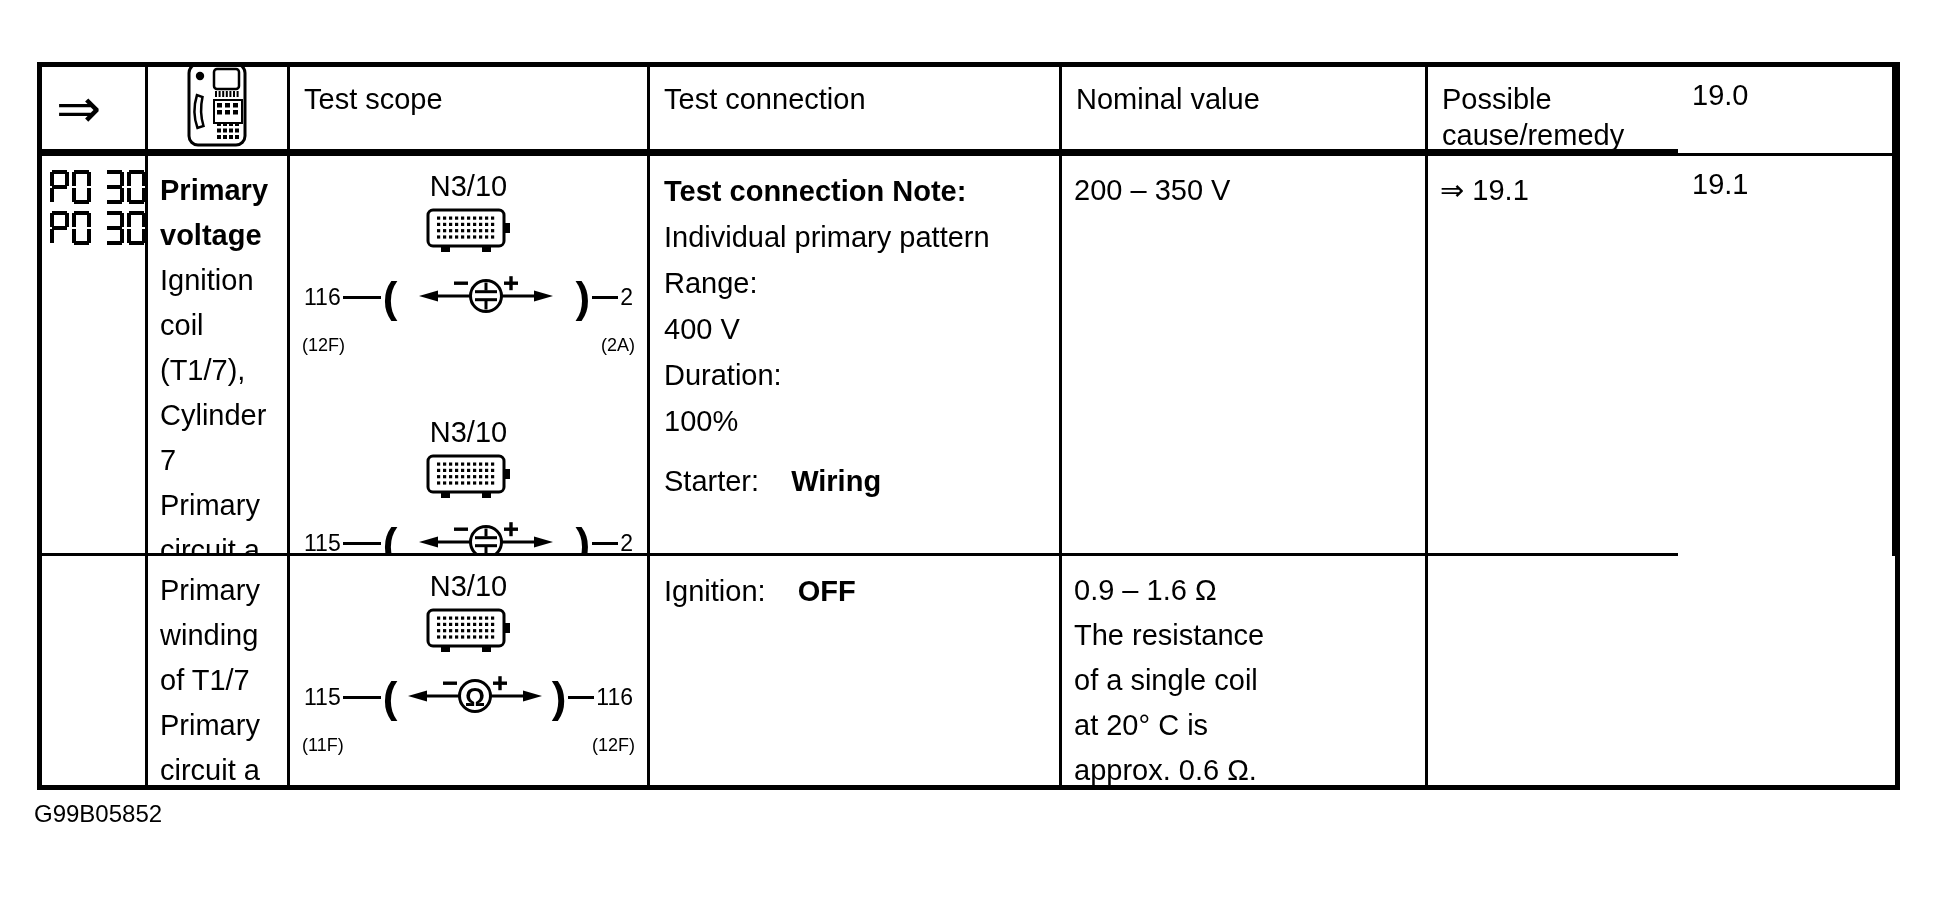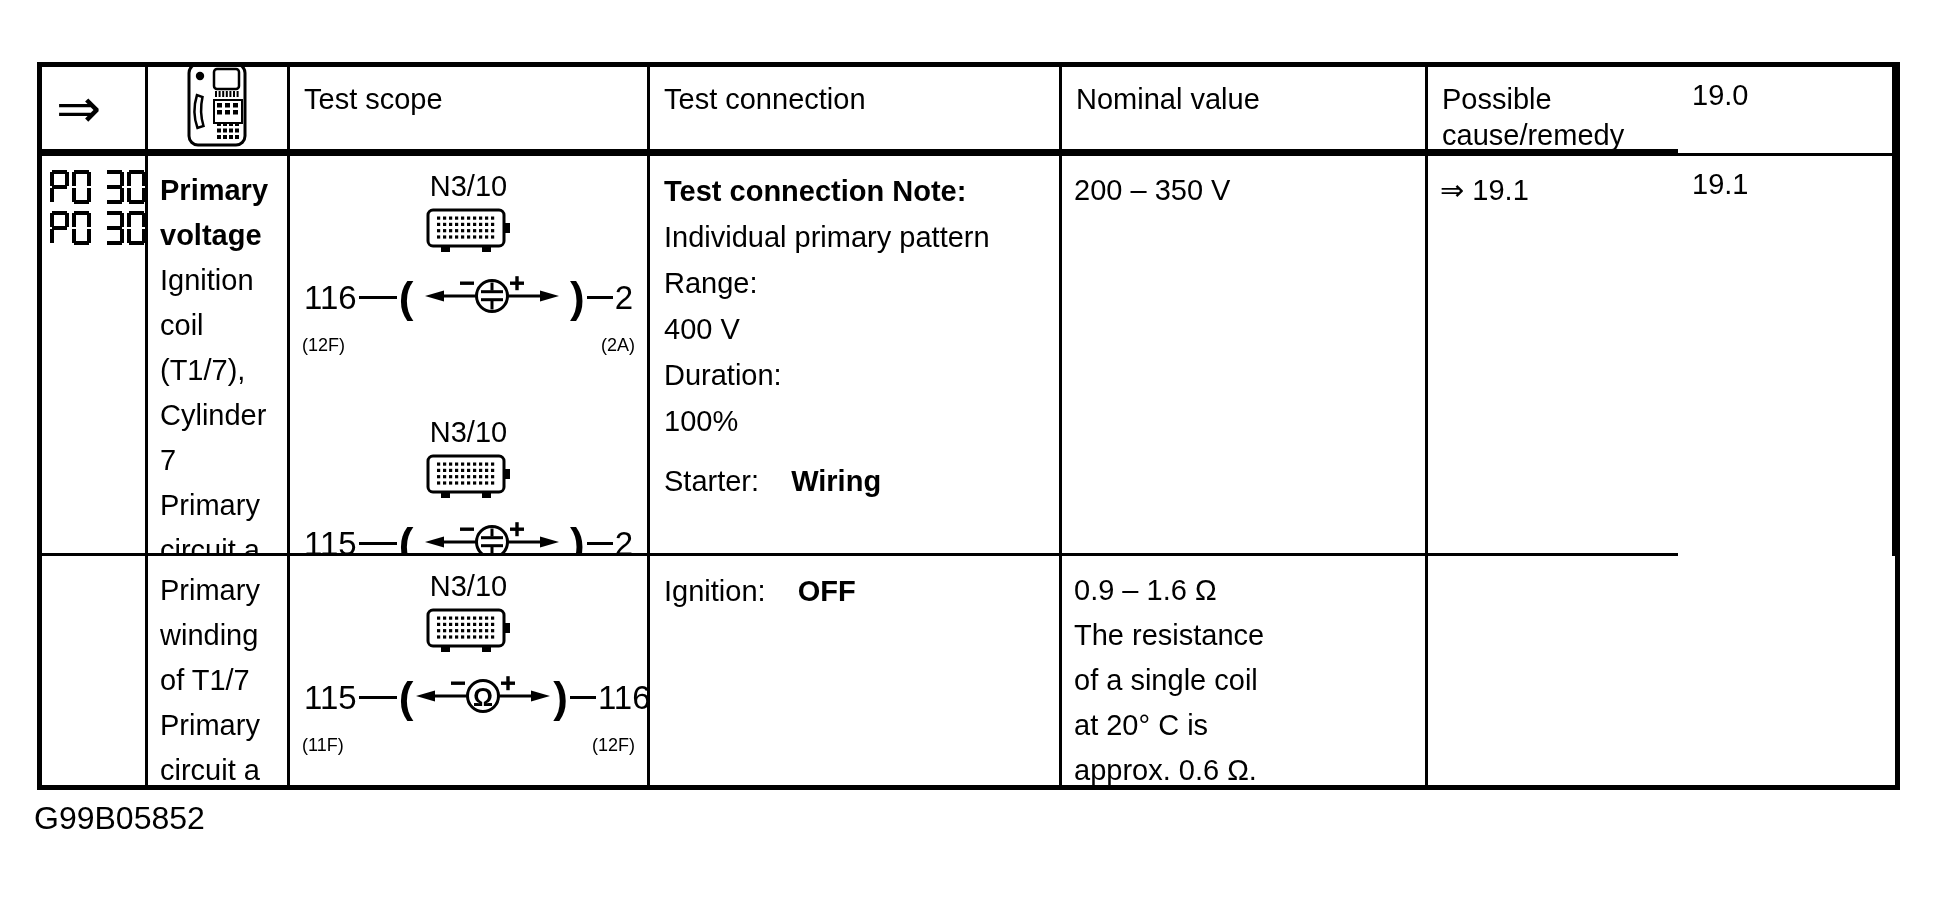--- a/index.html
+++ b/index.html
@@ -41,36 +41,36 @@
   .bold { font-weight: bold; }
   .ml { white-space: pre-line; }
   .circuit-b { margin-top: 152px; }
 
   .conncell { padding: 10px 10px 0 10px; }
   .diagram { display:flex; flex-direction:column; align-items:center; }
   .diagram.second { margin-top: 56px; }
   .diag-title { line-height: 40px; margin-bottom: 2px; }
   .probe-row { width:100%; display:flex; align-items:center; justify-content:space-between; padding: 0 4px; margin-top: 6px; }
   .probe-end { display:flex; align-items:center; white-space:nowrap; }
-  .pin { font-size: 33px; }
+  .pin { font-size: 23px; }
   .lead { display:inline-block; width: 38px; height: 3px; background:#000; margin: 0 2px; }
   .lead.short { width: 26px; }
   .bracket { font-size: 44px; font-weight: bold; line-height: 40px; transform: scaleY(0.95); }
   .socket-row { width:100%; display:flex; justify-content:space-between; font-size: 18px; margin-top: 8px; padding: 0 2px; }
 
   .condcell { padding: 12px 10px 0 14px; line-height: 46px; }
   .kv { display:flex;flex-direction:column; }
   .kv .k { width: 172px; }
   .starter-line { margin-top: 14px; }
   .inline-gap { margin-left: 24px; }
 
   .nomcell { padding: 12px 8px 0 12px; line-height: 45px; }
   .causecell { padding: 12px 8px 0 12px; line-height: 45px; }
 
-  .caption { position:absolute; left: 34px; top: 800px; font-size: 32px; }
+  .caption { position:absolute; left: 34px; top: 800px; font-size: 24px; }
 </style>
 </head>
 <body>
 
 <div class="page">
   <div class="tbl">
 
     <div class="c hb arrow-cell">
       <span class="big-arrow">⇒</span>
     </div>

